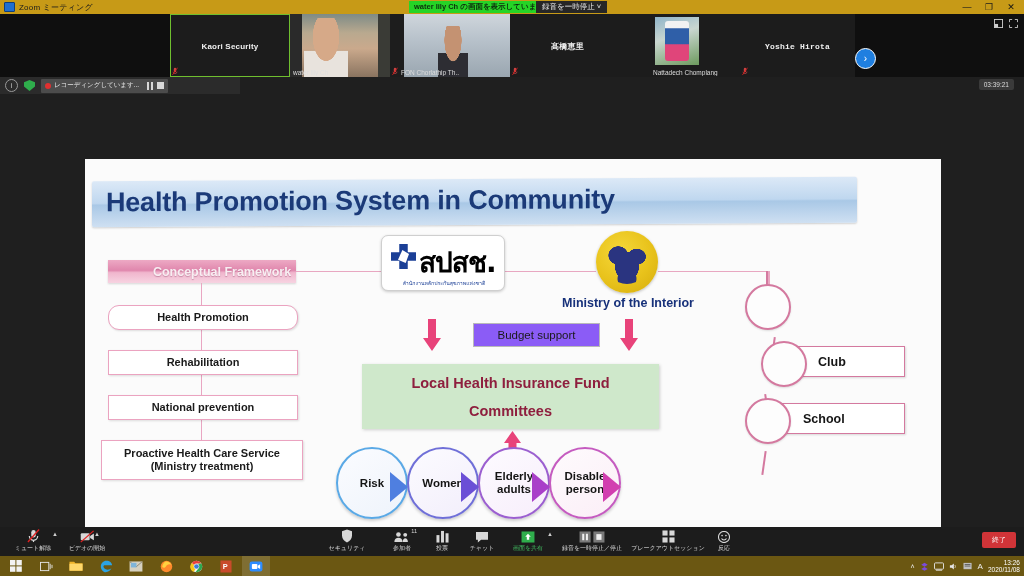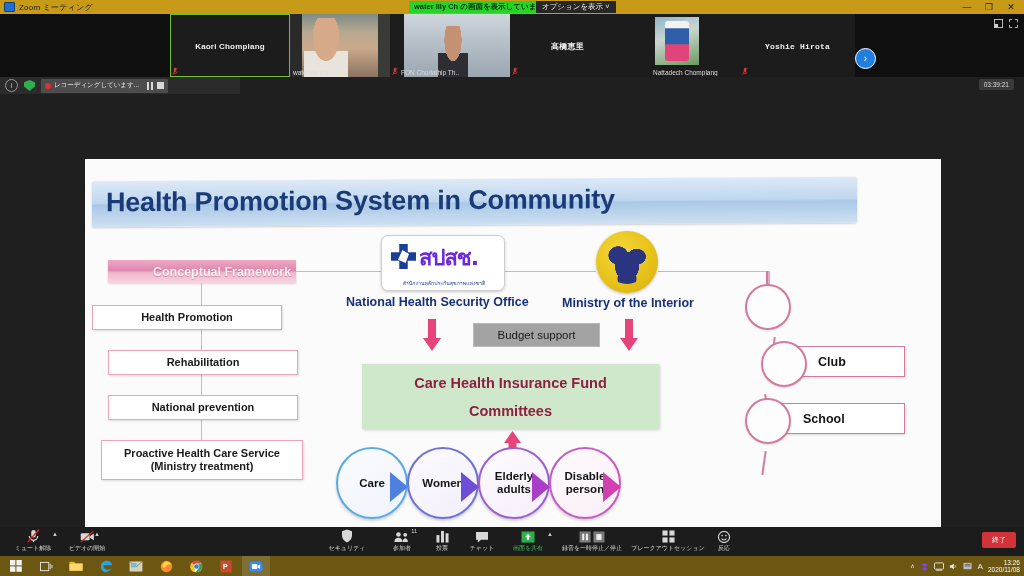--- a/index.html
+++ b/index.html
@@ -76,37 +76,37 @@
         font-size:11px;font-weight:bold;color:#1a1a1a;line-height:1.15;}
   .lconn{position:absolute;width:1.4px;background:#e9a6c2;}
 
   
   .logo-nhso{position:absolute;left:296px;top:76px;width:122px;height:54px;background:#fff;
              border:1.5px solid #cfcfcf;border-radius:7px;box-shadow:0 1px 3px rgba(0,0,0,.2);}
   .logo-cross{position:absolute;left:9px;top:8px;width:25px;height:25px;background:#1b3f96;
         clip-path:polygon(33% 0,67% 0,67% 33%,100% 33%,100% 67%,67% 67%,67% 100%,33% 100%,33% 67%,0 67%,0 33%,33% 33%);}
   .logo-cross:after{content:"";position:absolute;left:7px;top:6px;width:11px;height:13px;background:#fff;
         clip-path:polygon(40% 0,100% 30%,70% 100%,0 75%);}
-  .logo-th{position:absolute;left:37px;top:4px;font-size:22px;font-weight:bold;color:#6d28d9;
+  .logo-th{position:absolute;left:37px;top:4px;font-size:28px;font-weight:bold;color:#000000;
            font-family:"DejaVu Sans",sans-serif;letter-spacing:-1px;}
   .logo-sub{position:absolute;left:8px;bottom:3px;right:6px;text-align:center;font-size:5.2px;color:#1b3f96;
             font-family:"DejaVu Sans",sans-serif;white-space:nowrap;overflow:hidden;}
   .logo-moi{position:absolute;left:511px;top:72px;width:62px;height:62px;border-radius:50%;
             background:radial-gradient(circle at 40% 35%,#f5d83a 0%,#e8c21b 55%,#d4ab0c 100%);
             box-shadow:0 1px 3px rgba(0,0,0,.25);}
   .moi-fig{position:absolute;left:9px;top:9px;right:9px;bottom:9px;border-radius:50%;
            background:
              radial-gradient(ellipse at 50% 60%,#2a3480 0 38%,transparent 39%),
              radial-gradient(ellipse at 30% 35%,#2a3480 0 22%,transparent 23%),
              radial-gradient(ellipse at 72% 38%,#2a3480 0 20%,transparent 21%),
              radial-gradient(ellipse at 50% 88%,#2a3480 0 30%,transparent 31%);}
   .c-label{position:absolute;font-size:12.5px;font-weight:bold;color:#17317a;white-space:nowrap;}
   .hline{position:absolute;height:1.1px;background:#e8a7c1;}
   .arrow-dn{position:absolute;width:20px;height:32px;}
-  .budget{position:absolute;left:388px;top:164px;width:125px;height:22px;background:#a3a3a3;border:1px solid #b9b9b9;
+  .budget{position:absolute;left:388px;top:164px;width:125px;height:22px;background:#8b5cf6;border:1px solid #b9b9b9;
           display:flex;align-items:center;justify-content:center;font-size:11.5px;color:#1a1a1a;}
   .lhif{position:absolute;left:277px;top:205px;width:297px;height:65px;background:#cfe8cb;
         box-shadow:1px 1px 3px rgba(0,0,0,.18);}
   .lhif div{position:absolute;left:0;right:0;text-align:center;font-size:14.5px;font-weight:bold;color:#8e1f3e;}
   .arrow-up{position:absolute;width:19px;height:28px;}
 
   
   .circ{position:absolute;top:288px;border-radius:50%;display:flex;align-items:center;justify-content:center;
         text-align:center;font-weight:bold;color:#141414;line-height:1.1;box-shadow:0 2px 3px rgba(0,0,0,.18);}
   .chev{position:absolute;top:313px;width:26px;height:30px;}
@@ -140,32 +140,32 @@
 </style>
 </head>
 <body>
 
 <div id="app">
 
   <div class="titlebar">
     <div class="tb-icon"></div>
     <div class="tb-title">Zoom ミーティング</div>
     <div class="share-banner">water lily Ch の画面を表示しています</div>
-    <div class="share-opts">オプションを表示 ˅</div>
+    <div class="share-opts">録音を一時停止 ˅</div>
     <div class="win-btns">
       <div class="win-btn">—</div>
       <div class="win-btn">❐</div>
       <div class="win-btn close">✕</div>
     </div>
   </div>
 
   <div class="strip">
 
     <div class="tile active" style="left:170px;width:120px;">
-      <div class="tile-name-center">Kaori Chomplang</div>
+      <div class="tile-name-center">Kaori Security</div>
       <svg class="mic-off" viewBox="0 0 8 12">
         <rect x="2.4" y="1" width="3.2" height="6" rx="1.6" fill="#c44"></rect>
         <path d="M1.4 6.2a2.6 2.6 0 0 0 5.2 0" stroke="#c44" stroke-width="0.9" fill="none"></path>
         <line x1="0.6" y1="10.6" x2="7.4" y2="0.9" stroke="#e02020" stroke-width="1.1"></line>
       </svg>
     </div>
 
     <div class="tile" style="left:290px;width:100px;">
       <div class="video-fill" style="background:linear-gradient(180deg,#7e8b86 0%,#b9a98f 30%,#caa98c 55%,#8a7460 100%);"></div>
       <div style="position:absolute;left:14px;top:4px;width:44px;height:59px;background:radial-gradient(ellipse at 50% 32%,#d6a988 0 42%,transparent 43%),linear-gradient(180deg,transparent 55%,#e8e3dd 56%);"></div>
@@ -251,21 +251,21 @@
         </div>
 
         <div class="cf-banner">
           <span>Conceptual Framework</span>
         </div>
         <div class="lconn" style="left:116px;top:124px;height:22px;"></div>
         <div class="lconn" style="left:116px;top:169px;height:22px;"></div>
         <div class="lconn" style="left:116px;top:214px;height:22px;"></div>
         <div class="lconn" style="left:116px;top:259px;height:22px;"></div>
 
-        <div class="lbox" style="left:7px;top:146px;width:188px;height:23px;">
+        <div class="lbox" style="left:23px;top:146px;width:188px;height:23px;border-radius:11px;">
           <span>Health Promotion</span>
         </div>
         <div class="lbox" style="left:23px;top:191px;width:188px;height:23px;">
           <span>Rehabilitation</span>
         </div>
         <div class="lbox" style="left:23px;top:236px;width:188px;height:23px;">
           <span>National prevention</span>
         </div>
         <div class="lbox" style="left:16px;top:281px;width:200px;height:38px;flex-direction:column;">
           <span>Proactive Health Care Service</span>
@@ -280,43 +280,42 @@
         <div class="logo-nhso">
           <div class="logo-cross"></div>
           <div class="logo-th">สปสช.</div>
           <div class="logo-sub">สำนักงานหลักประกันสุขภาพแห่งชาติ</div>
         </div>
 
         <div class="logo-moi">
           <div class="moi-fig"></div>
         </div>
 
-        <div class="c-label" style="left:261px;top:136px;">National Health Security Office</div>
         <div class="c-label" style="left:477px;top:137px;">Ministry of the Interior</div>
 
         <svg class="arrow-dn" style="left:337px;top:160px;" viewBox="0 0 20 32">
           <path d="M6 0h8v19h5l-9 13-9-13h5z" fill="#e8437a"></path>
         </svg>
         <svg class="arrow-dn" style="left:534px;top:160px;" viewBox="0 0 20 32">
           <path d="M6 0h8v19h5l-9 13-9-13h5z" fill="#e8437a"></path>
         </svg>
 
         <div class="budget">Budget support</div>
 
         <div class="lhif">
-          <div style="top:11px;">Care Health Insurance Fund</div>
+          <div style="top:11px;">Local Health Insurance Fund</div>
           <div style="top:39px;">Committees</div>
         </div>
 
         <svg class="arrow-up" style="left:418px;top:272px;" viewBox="0 0 19 28">
           <path d="M9.5 0l8.5 12h-4.5v16h-8V12H1z" fill="#e8437a"></path>
         </svg>
 
         <div class="circ" style="left:251px;width:68px;height:68px;background:linear-gradient(145deg,#fbfcff,#eef3fb);border:2.2px solid #5aa9e6;font-size:11.5px;z-index:5;">
-          <span>Care</span>
+          <span>Risk</span>
         </div>
         <svg class="chev" style="left:305px;z-index:6;" viewBox="0 0 26 30">
           <path d="M0 0l18 15L0 30z" fill="#4f7fe0"></path>
         </svg>
 
         <div class="circ" style="left:322px;width:68px;height:68px;background:linear-gradient(145deg,#fcfbff,#f2eefb);border:2.2px solid #6f6fd8;font-size:11.5px;z-index:5;">
           <span>Women</span>
         </div>
         <svg class="chev" style="left:376px;z-index:6;" viewBox="0 0 26 30">
           <path d="M0 0l18 15L0 30z" fill="#6b4fd6"></path>

